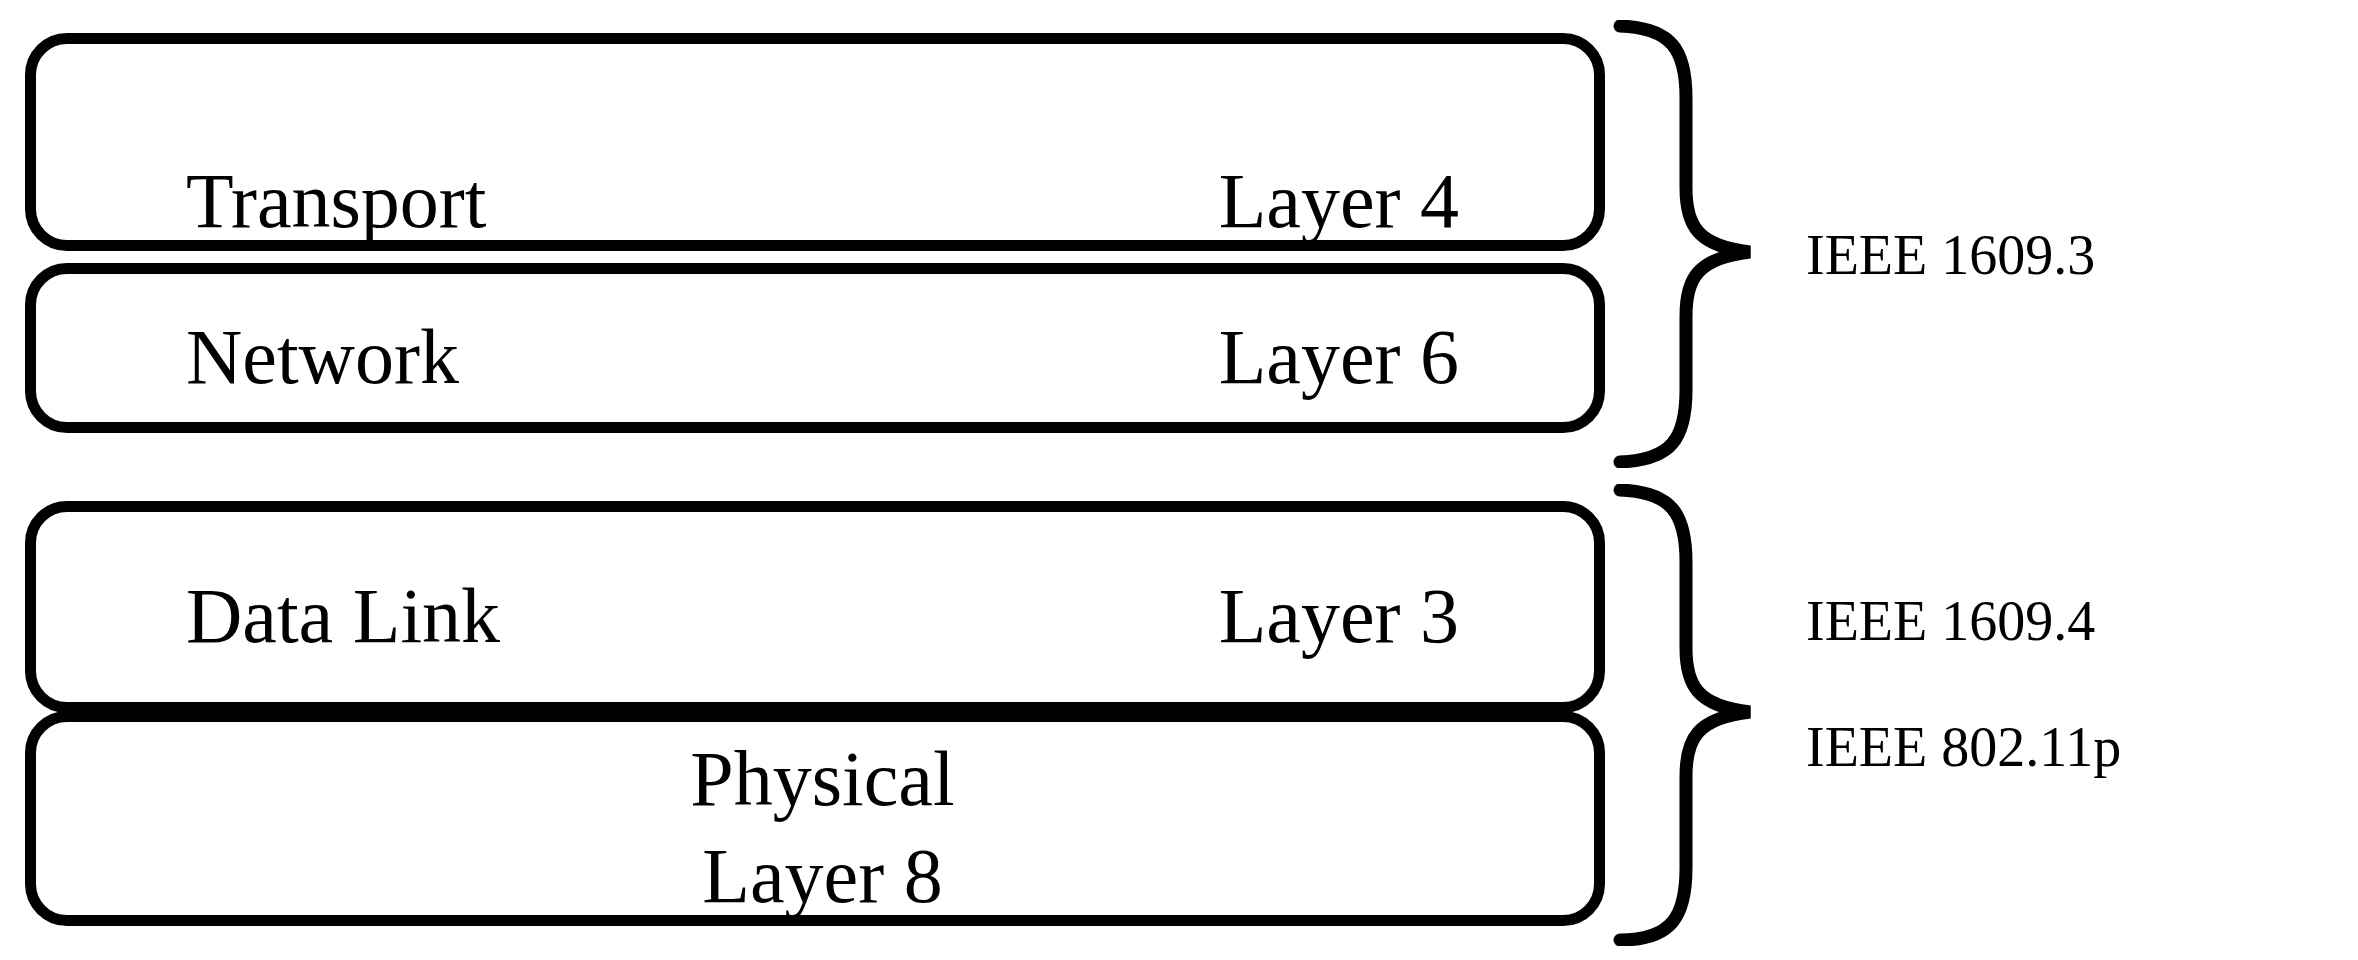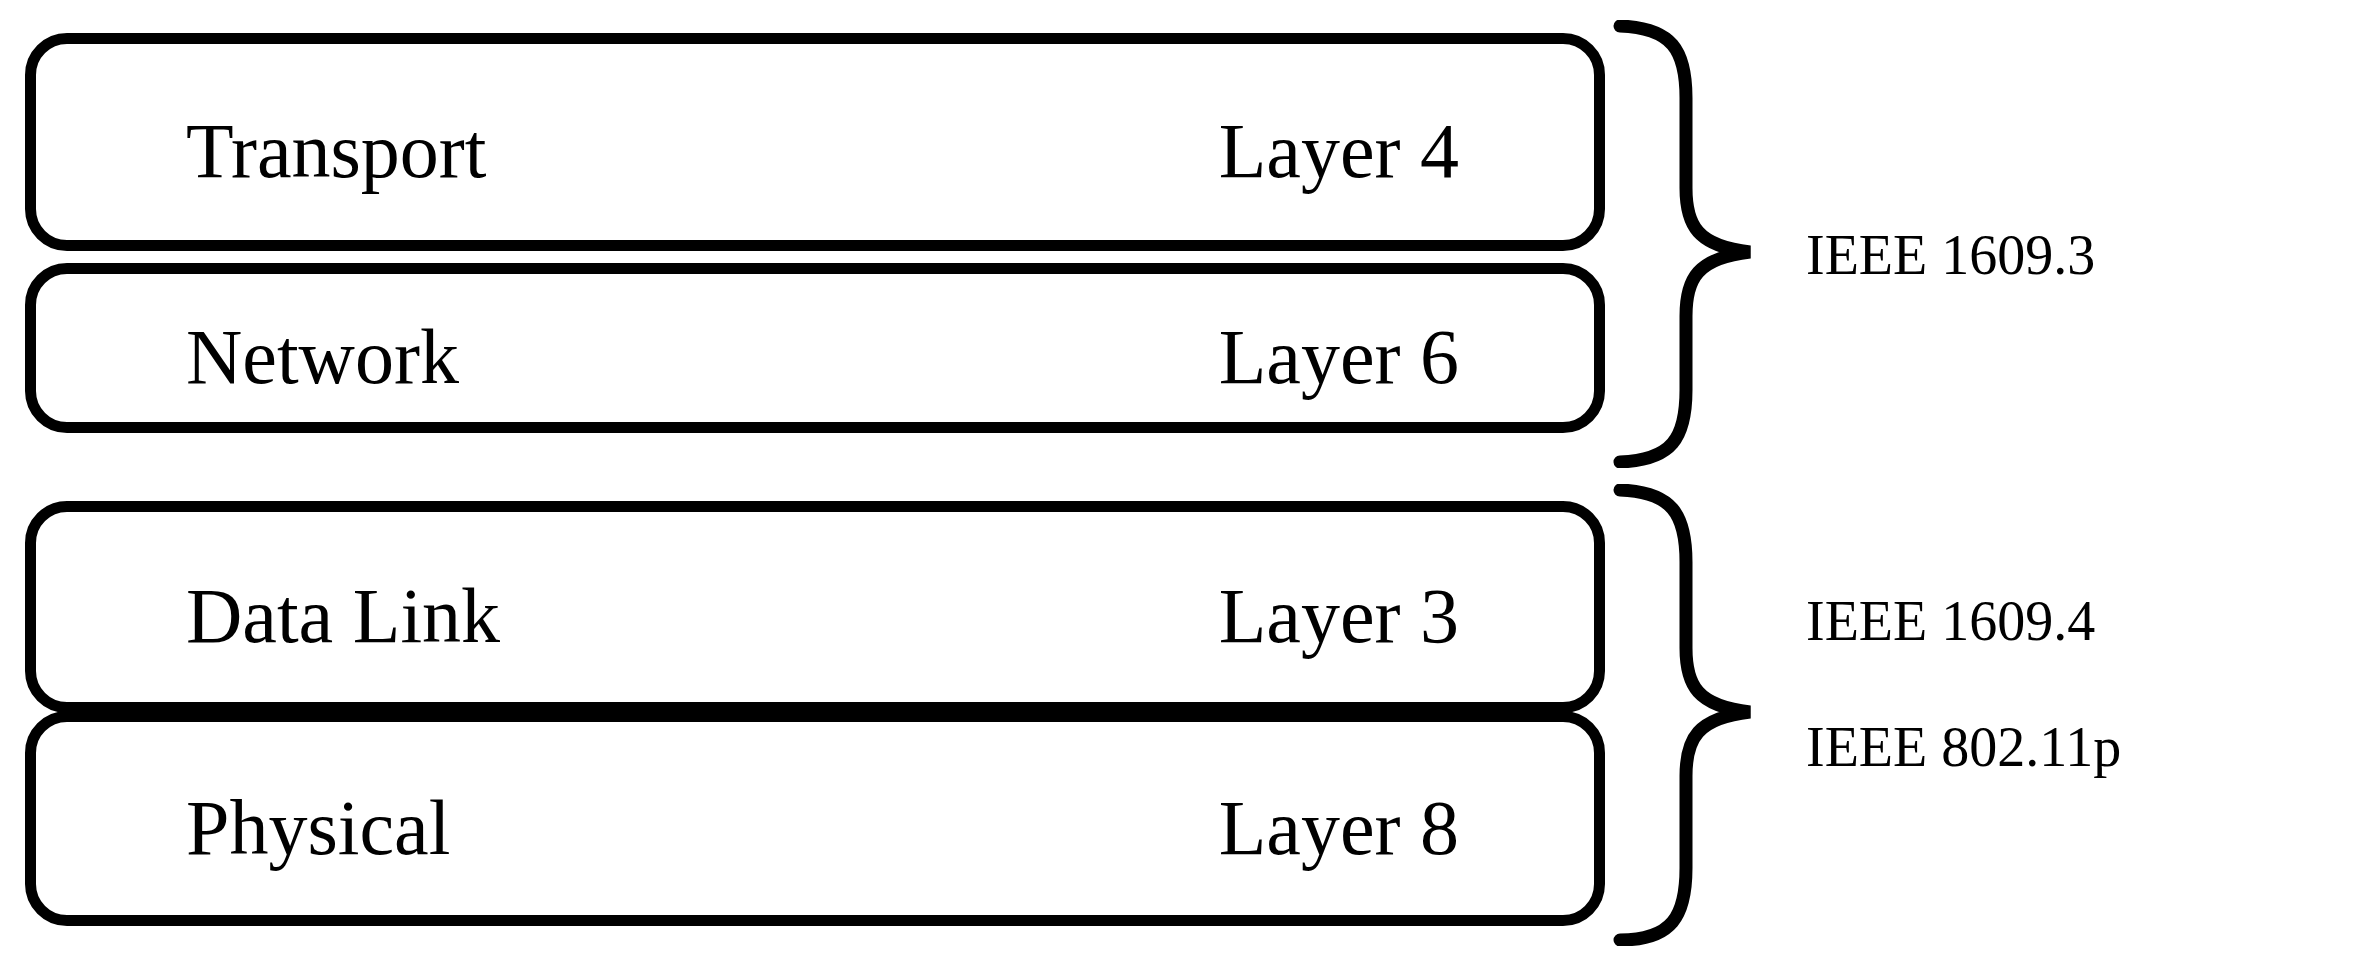--- a/index.html
+++ b/index.html
@@ -25,24 +25,24 @@
     border-radius: 42px;
     background: #ffffff;
     display: flex;
     align-items: center;
     justify-content: space-between;
     padding: 18px 135px 0 150px;
     font-size: 78px;
     line-height: 1;
     white-space: nowrap;
   }
-  .box-1 { top: 33px;  height: 218px; }
+  .box-1 { top: 33px;  height: 218px; align-items: flex-end; }
   .box-2 { top: 263px; height: 170px; }
   .box-3 { top: 501px; height: 212px; }
-  .box-4 { top: 711px; height: 215px; }
+  .box-4 { top: 711px; height: 215px; flex-direction: column; }
 
   .brace {
     position: absolute;
     left: 1612px;
     width: 145px;
   }
   .brace-upper { top: 20px;  height: 448px; }
   .brace-lower { top: 484px; height: 462px; }
   .brace path {
     fill: none;

